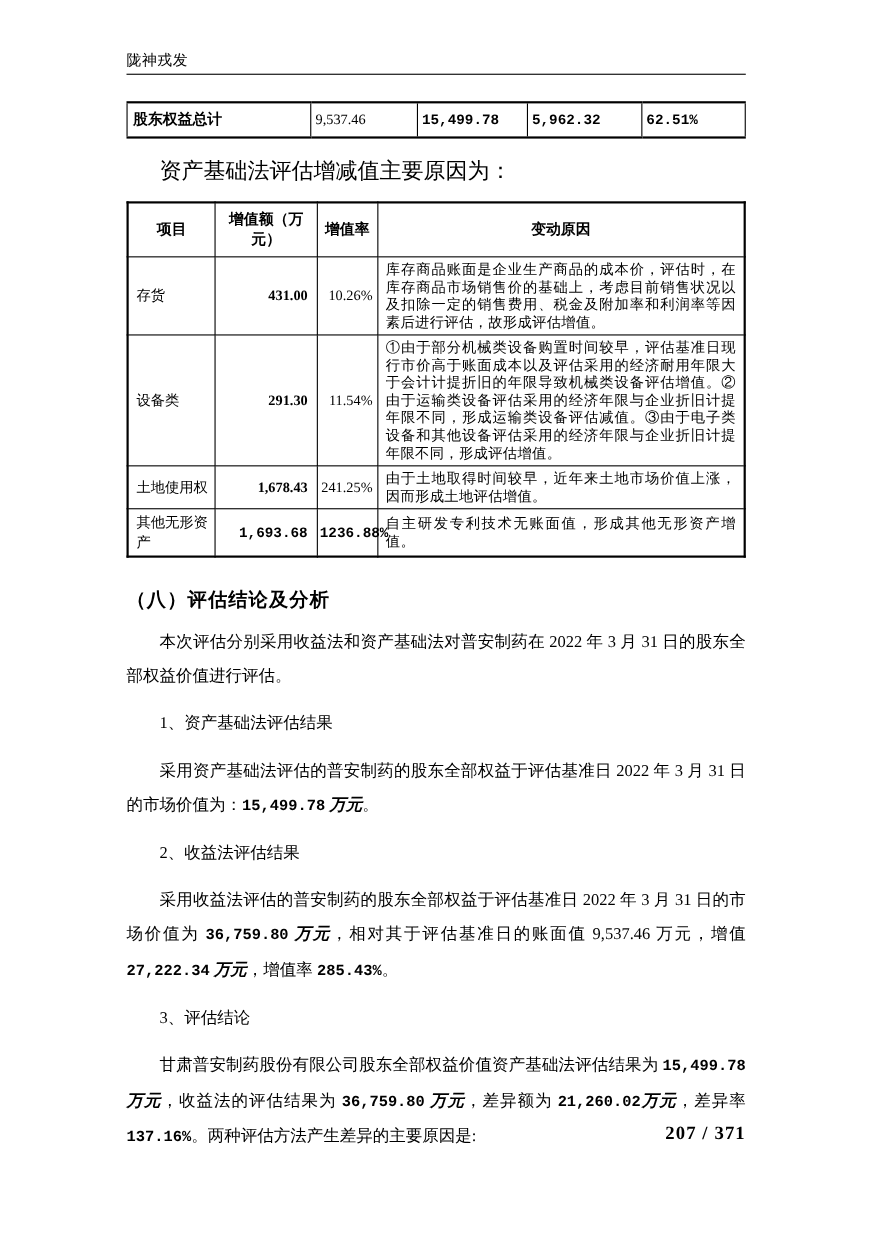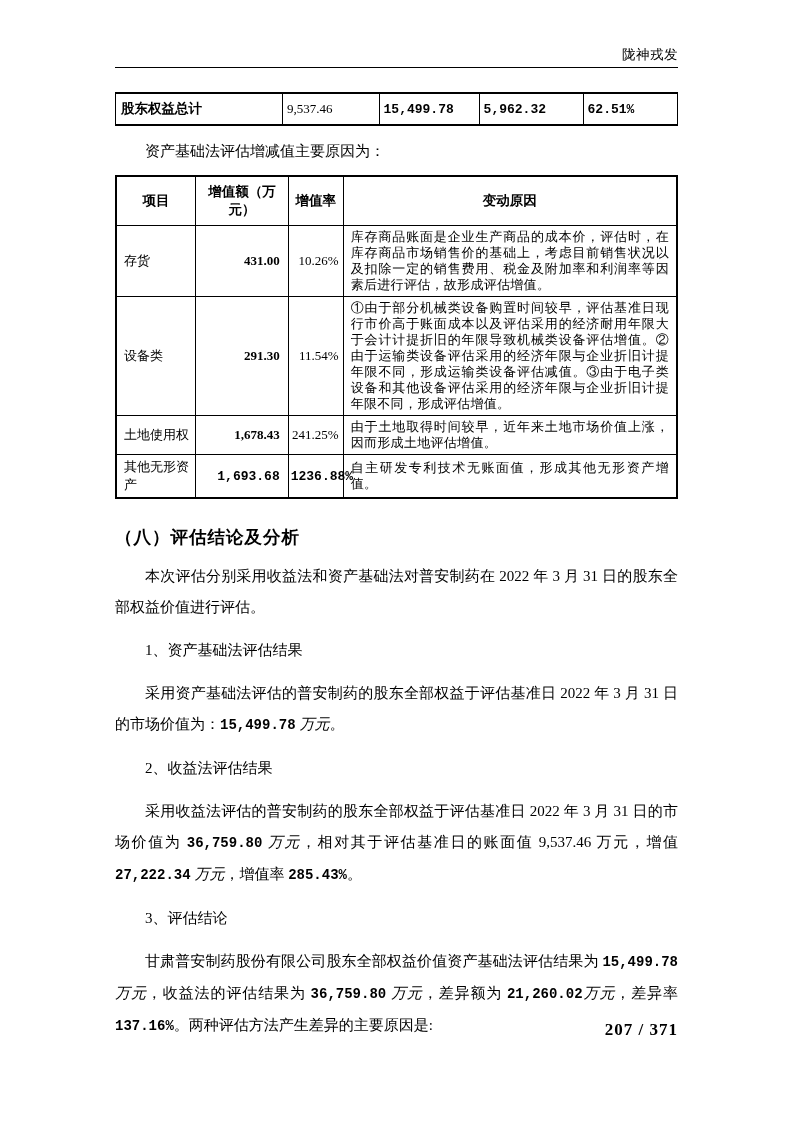--- a/index.html
+++ b/index.html
@@ -5,21 +5,21 @@
   html,body { margin:0; padding:0; background:#ffffff; }
   .page {
     position:relative; width:793px; height:1122px; box-sizing:border-box;
     margin:0 auto; background:#ffffff; color:#000;
     padding:46px 115px 0 115px;
     font-family:"Liberation Serif","DejaVu Serif",serif;
   }
   
   .doc-header {
     display:flex; justify-content:space-between; align-items:flex-end;
-    border-bottom:1.5px solid #000; padding-bottom:3px;flex-direction:column;
+    border-bottom:1.5px solid #000; padding-bottom:3px;
   }
   .doc-header .hl { font-size:13.5px; letter-spacing:0.5px; }
   .doc-header .hr { font-size:12.5px; }
 
   
   table { width:100%; border-collapse:collapse; table-layout:fixed; }
   .summary-table { margin-top:24px; border-top:2.5px solid #000; border-bottom:2.5px solid #000; }
   .summary-table td { border:1px solid #000; border-top:2.5px solid #000; border-bottom:2.5px solid #000; padding:6px 4px; font-size:13px; }
   .summary-table td.lbl { font-weight:bold; font-size:13.5px; padding-left:5px; }
   .summary-table td.num { text-align:left; }
@@ -28,24 +28,24 @@
   .reason-table th, .reason-table td { border:1px solid #000; vertical-align:middle; }
   .reason-table th { font-size:13.5px; font-weight:bold; padding:6px 2px; text-align:center; }
   .reason-table td { font-size:13px; }
   .reason-table td.item { padding:3px 4px 3px 7px; text-align:left; }
   .reason-table td.amount { text-align:right; padding:3px 8px 3px 2px;font-weight:bold; }
   .reason-table td.rate { text-align:right; padding:3px 4px 3px 2px; }
   .reason-table td.reason { text-align:justify; line-height:16px; padding:3px 7px; letter-spacing:0.3px;margin-top:16px; }
 
   .nb { font-family:"Liberation Mono","DejaVu Sans Mono",monospace; font-weight:bold; }
   td.nb { font-size:13px; }
-  .wy { font-weight:normal; font-style:italic; }
+  .wy { font-weight:bold; font-style:italic; }
 
   
-  .intro { font-size:15px; margin:16px 0 0 0; text-indent:30px; }
+  .intro { font-size:20px; margin:16px 0 0 0; text-indent:30px; }
   h2.section-heading {
     font-family:"Liberation Sans","DejaVu Sans",sans-serif;
     font-size:17.5px; font-weight:bold; letter-spacing:1px;
     margin:26px 0 6px 0;
   }
   p.body { font-size:15px; line-height:31px; margin:12px 0; text-align:justify; }
   p.indent { text-indent:30px; }
   p.sub { text-indent:30px; margin-top:1px; }
   p.body .nb { font-size:14px; }
 

